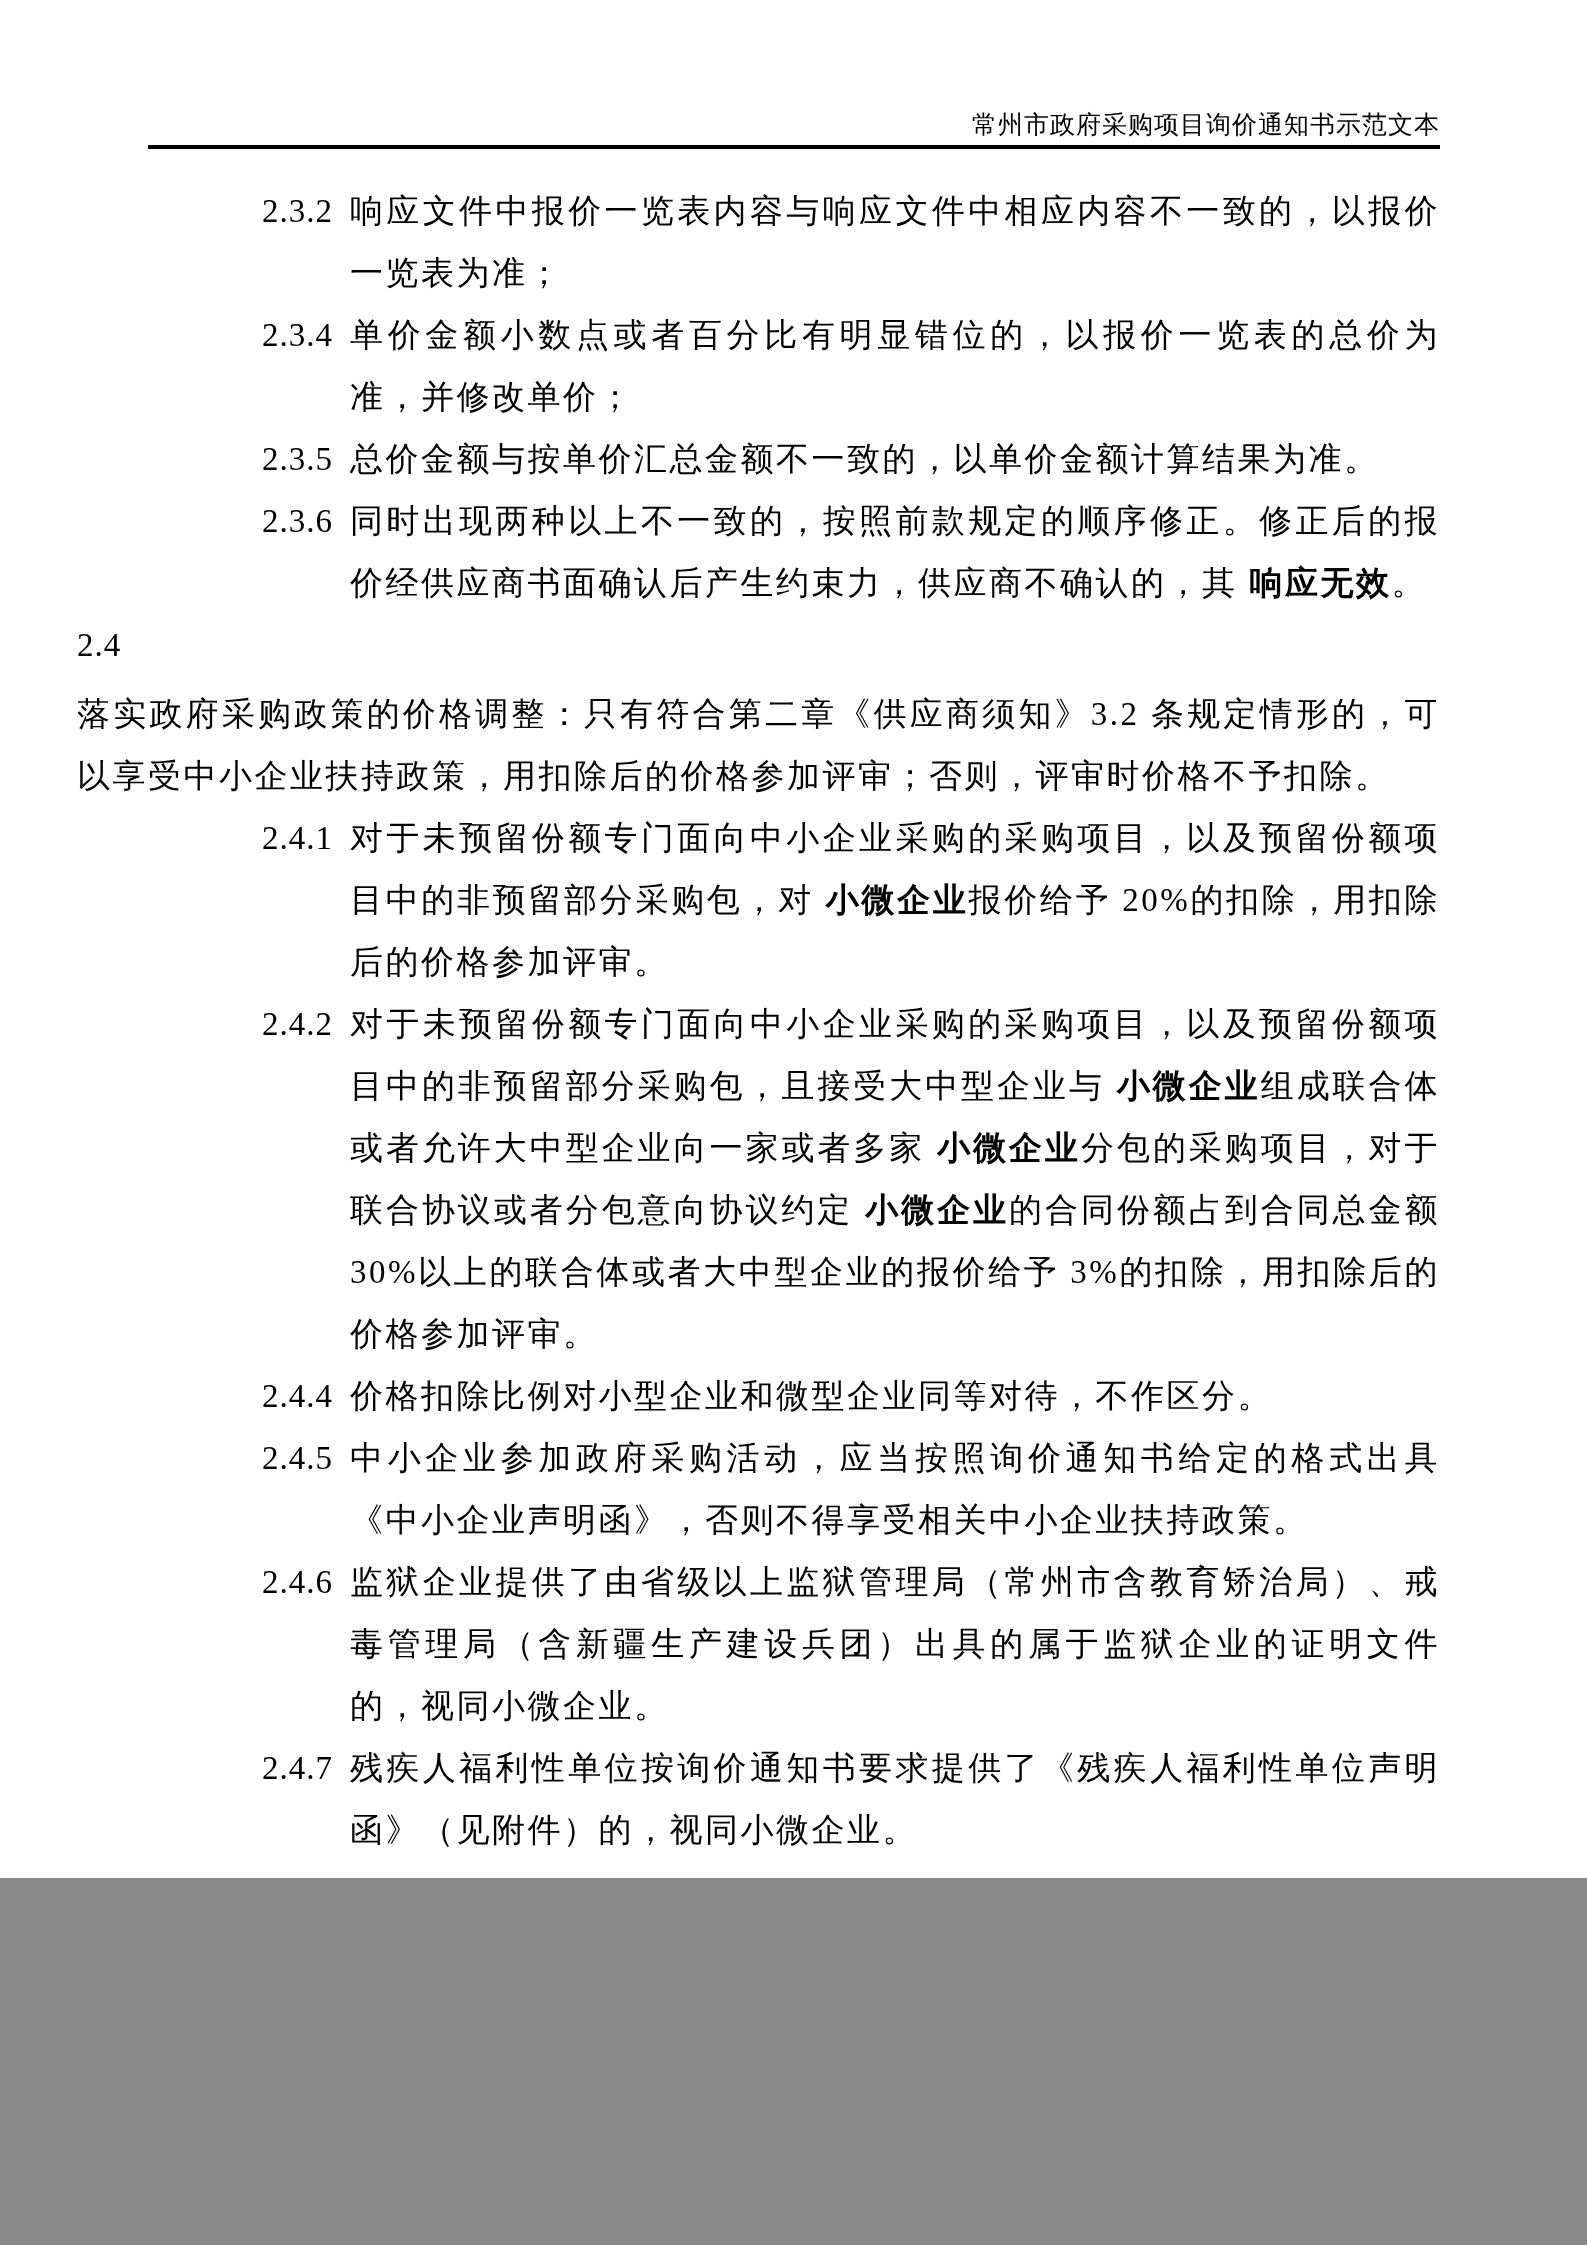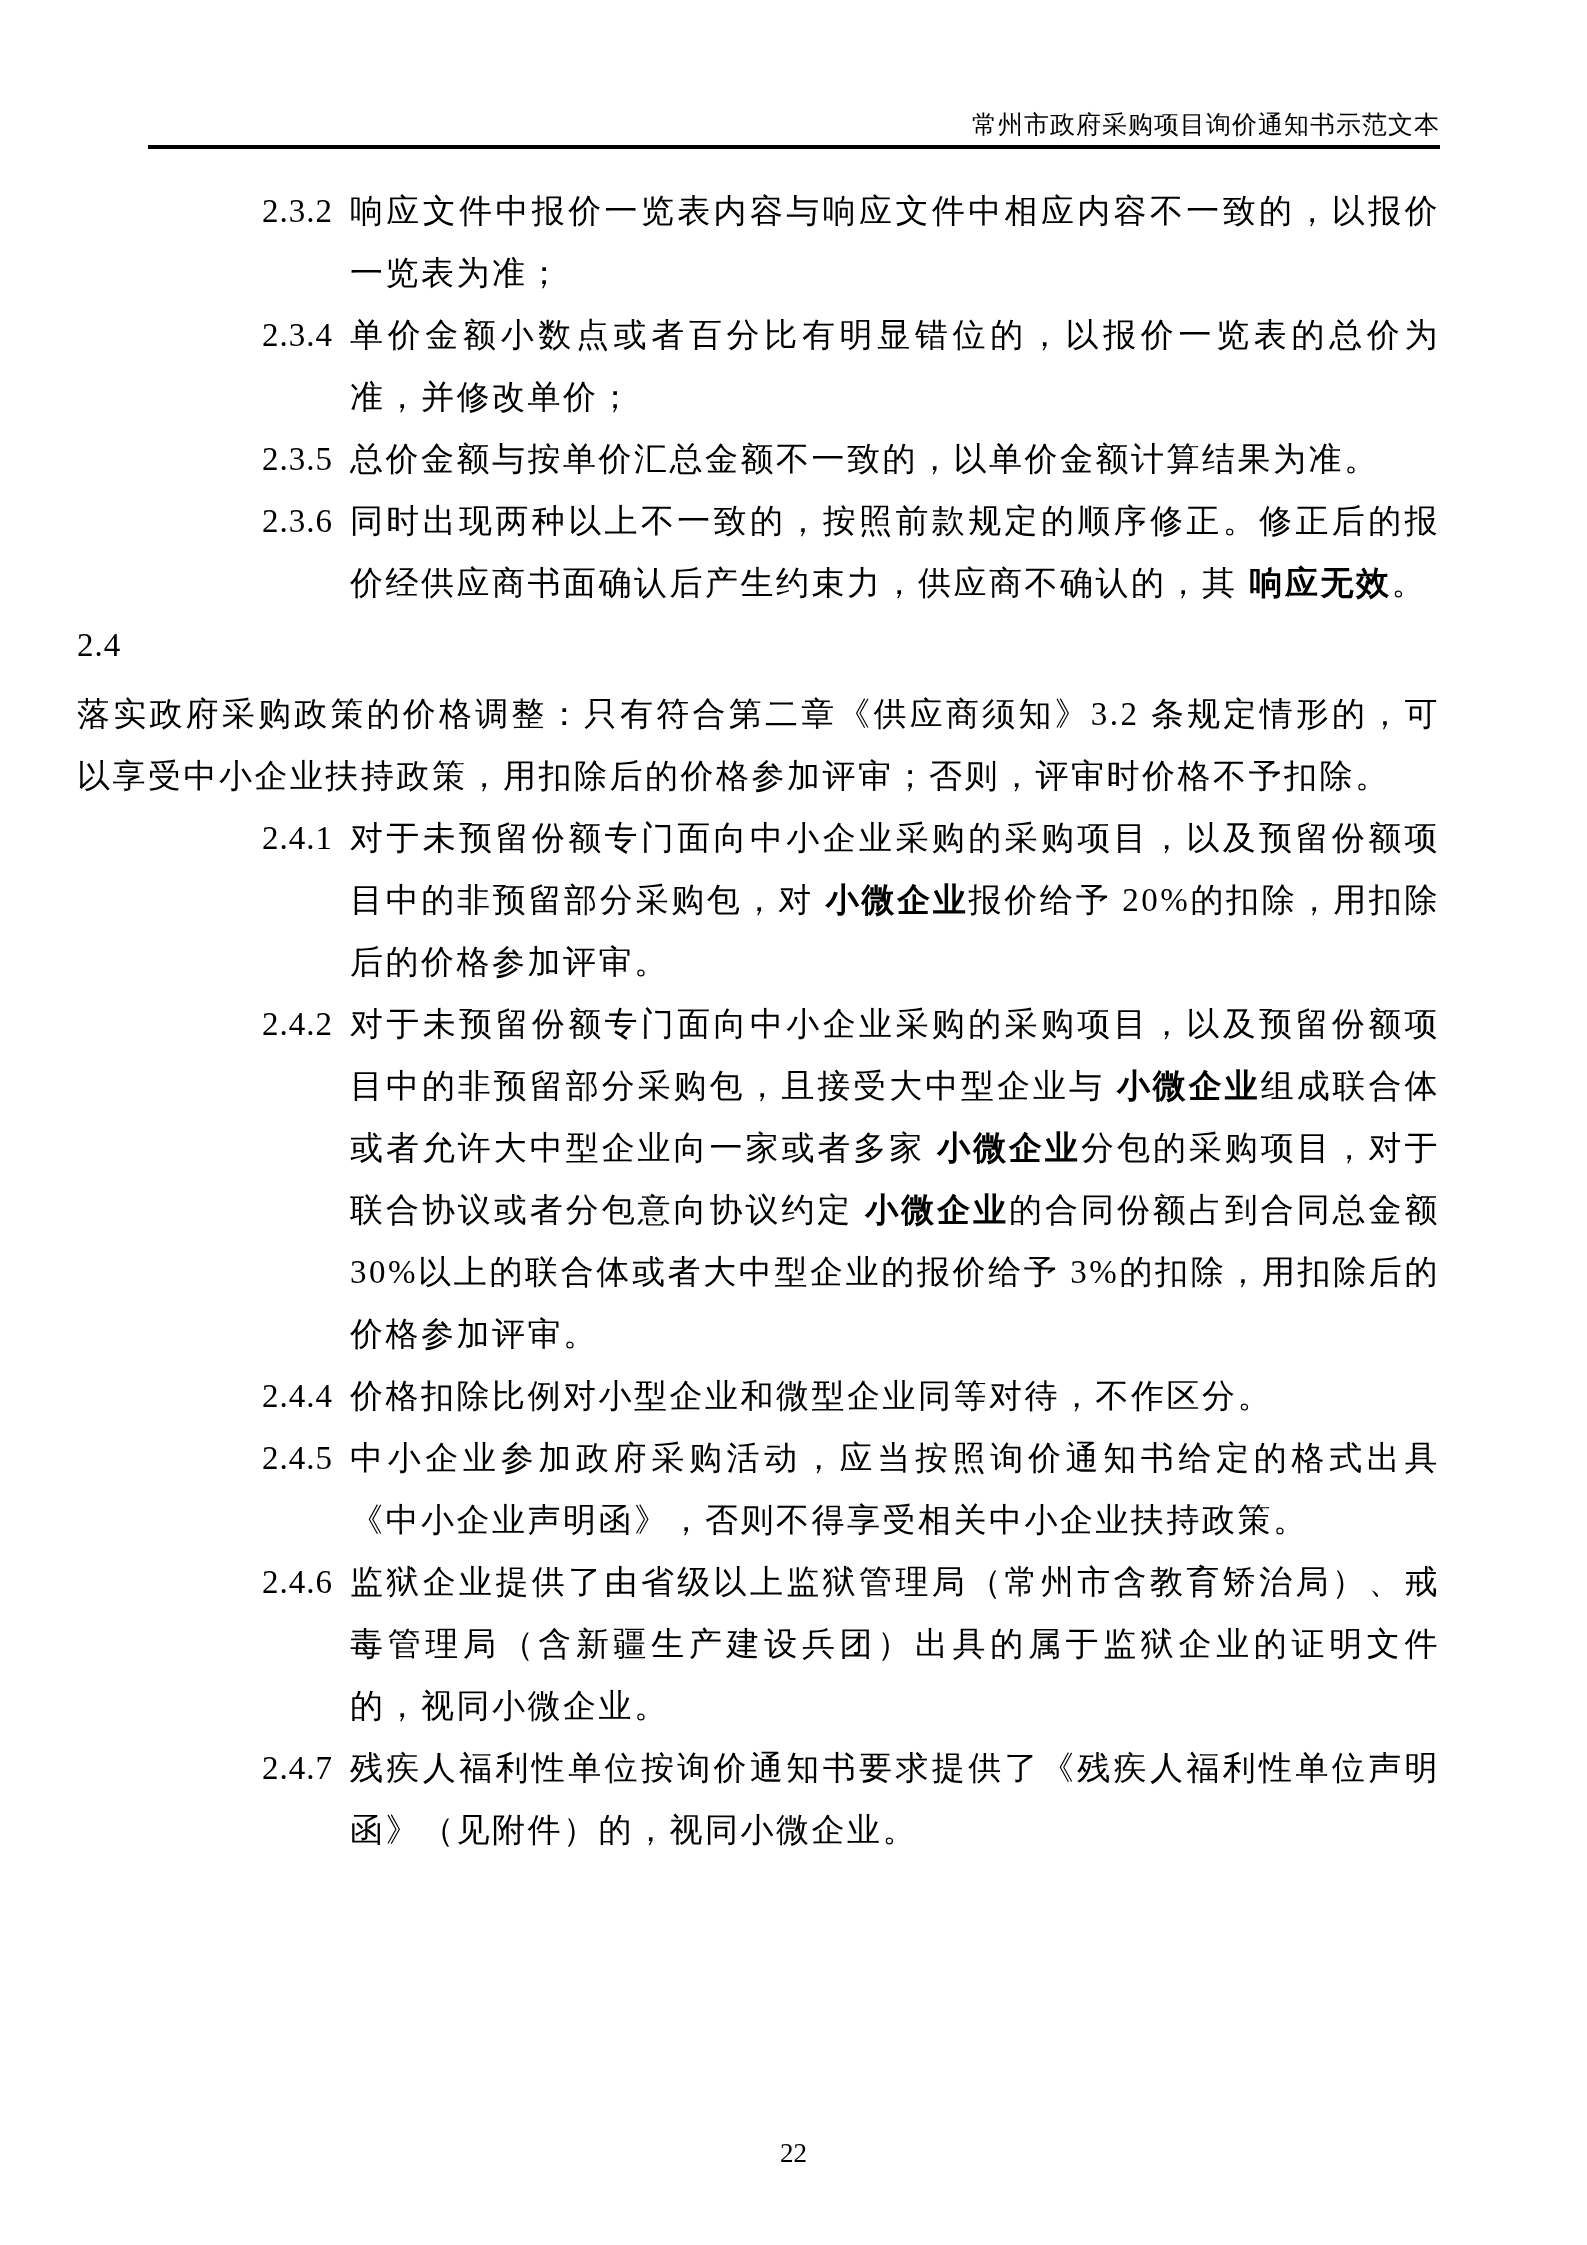--- a/index.html
+++ b/index.html
@@ -1,20 +1,20 @@
 <!DOCTYPE html>
 <html><head>
 <meta charset="utf-8">
 <style>
   * { margin: 0; padding: 0; box-sizing: border-box; }
   html, body { background: #888; }
   .page {
     position: relative;
     width: 1587px;
-    height: 2245px;
+    height: 1878px;
     margin: 0 auto;
     background: #ffffff;
     color: #000000;
     font-family: "Liberation Serif", "DejaVu Serif", serif;
     overflow: hidden;
   }
   .header {
     position: absolute;
     top: 108px;
     right: 147px;

